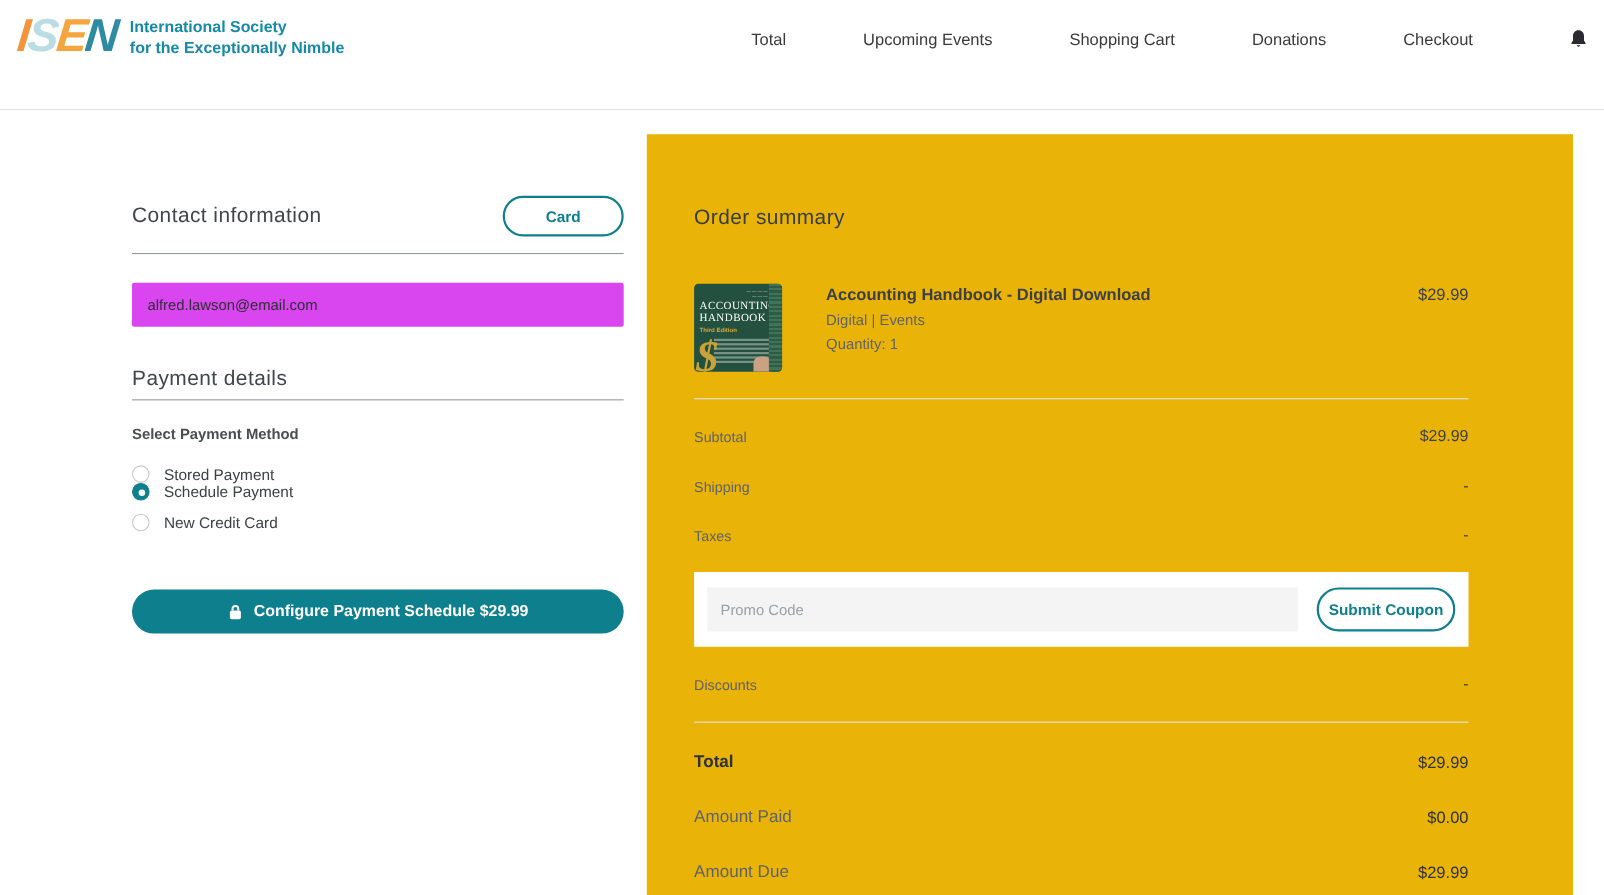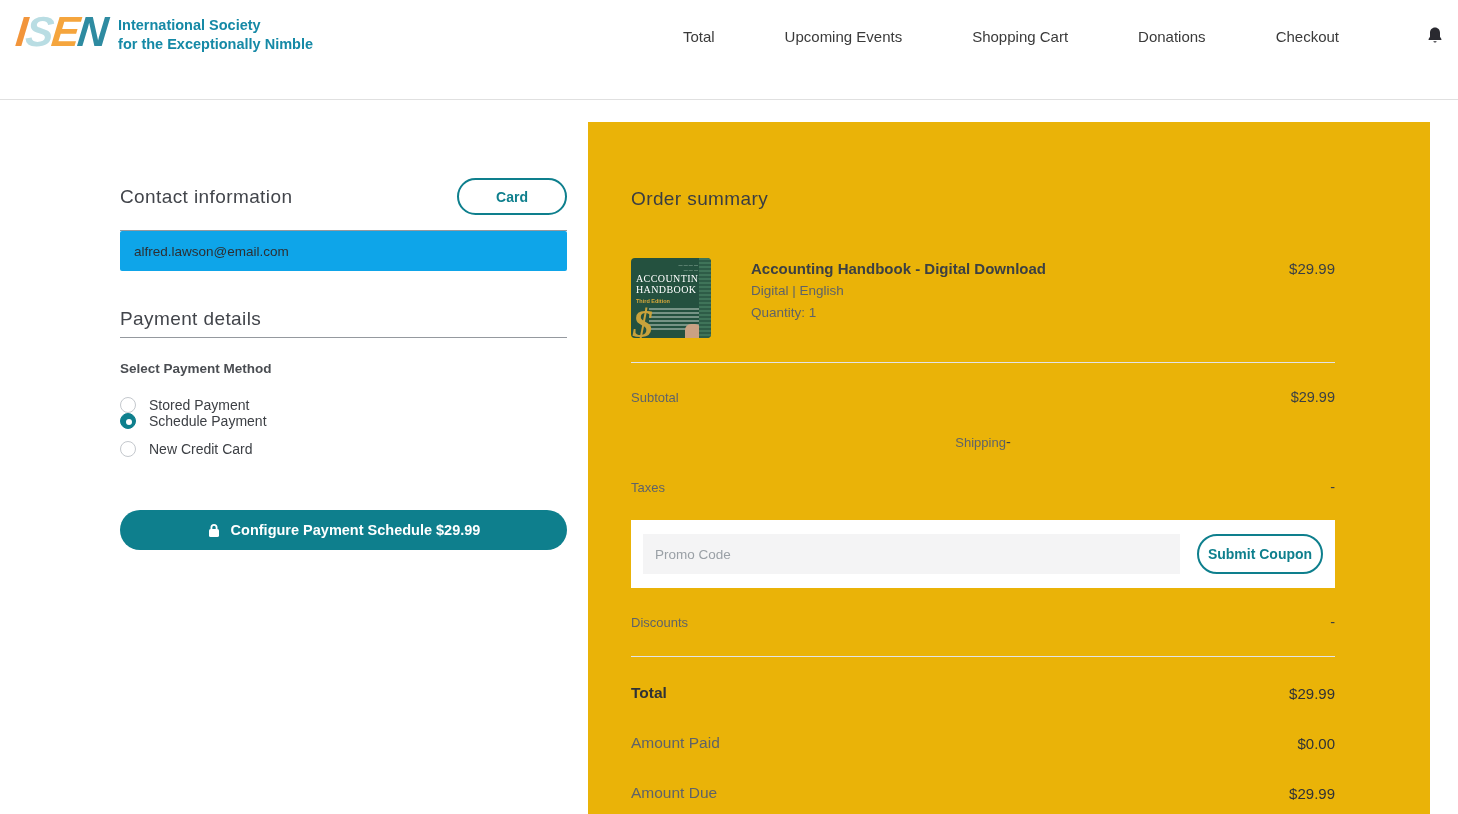--- a/index.html
+++ b/index.html
@@ -25,21 +25,21 @@
 
   
   .left-col { position:absolute; left:120px; top:0; width:447px; }
   .section-head-row { display:flex; justify-content:space-between; align-items:center;
     margin-top:78px; height:37px; }
   .section-title { font-size:19px; color:#42454b; letter-spacing:0.4px; font-weight:500; }
   .edit-btn { width:110px; height:37px; background:#fff; border:2px solid #0E7F8D;
     border-radius:19px; color:#0E7F8D; font-weight:700; font-size:14px; cursor:pointer;
     font-family:"Liberation Sans", sans-serif; }
   .rule-dark { border:none; border-top:1px solid #95999f; margin-top:15px; }
-  .email-box { height:40px; background:#0ea5e9; border-radius:2px;
+  .email-box { margin-top:26px; height:40px; background:#d946ef; border-radius:2px;
     display:flex; align-items:center; padding-left:14px; font-size:13.5px; color:#2d2f33; }
   .payment-title { margin-top:37px; font-size:19px; color:#42454b; letter-spacing:0.4px;
     font-weight:500; }
   .rule-dark2 { border:none; border-top:1px solid #95999f; margin-top:7px; }
   .method-label { margin-top:23px; font-size:13.5px; font-weight:700; color:#4a4d52; }
   .radio-row { display:flex; align-items:flex-start; gap:13px; cursor:pointer; }
   .radio-row.r0 { margin-top:21px; }
   .radio-row.r1 { }
   .radio-row.r2 { margin-top:12px; }
   .radio { width:16px; height:16px; border-radius:50%; border:1px solid #c4c8cd;
@@ -78,21 +78,21 @@
     border-radius:6px 6px 0 0; background:#caa183; }
   .product-info { margin-left:40px; flex:1; }
   .product-title { font-size:15px; font-weight:700; color:#3c4043; padding-top:2px; }
   .product-meta { margin-top:6px; font-size:13.5px; color:#5f6368; }
   .product-qty { margin-top:7px; font-size:13.5px; color:#5f6368; }
   .product-price { font-size:15px; color:#3a3f44; padding-top:2px; }
 
   .rule-light { border:none; border-top:1px solid #e2e4e8; margin-top:24px; }
   .sum-row { display:flex; justify-content:space-between; align-items:center; }
   .sum-row.s0 { margin-top:26px; }
-  .sum-row.s1 { margin-top:29px;justify-content:center; }
+  .sum-row.s1 { margin-top:29px; }
   .sum-row.s2 { margin-top:29px; }
   .sum-label { font-size:13px; color:#5f6368; }
   .sum-value { font-size:14.5px; color:#3c4043; }
 
   .promo-strip { margin-top:25px; background:#ffffff; height:68px; display:flex;
     align-items:center; padding:0 12px; justify-content:space-between; }
   .promo-input { width:537px; height:40px; background:#f4f4f5; border:none; outline:none;
     padding:0 12px; font-size:13.5px; color:#3c4043;
     font-family:"Liberation Sans", sans-serif; }
   .promo-input::placeholder { color:#9aa0a6; }
@@ -194,21 +194,21 @@
               <div></div>
               <div></div>
               <div></div>
           </div>
           <div class="cover-dollar">$</div>
           <div class="cover-face"></div>
           <div class="cover-edge"></div>
         </div>
         <div class="product-info">
           <div class="product-title">Accounting Handbook - Digital Download</div>
-          <div class="product-meta">Digital | English</div>
+          <div class="product-meta">Digital | Events</div>
           <div class="product-qty">Quantity: 1</div>
         </div>
         <div class="product-price">$29.99</div>
       </div>
 
       <hr class="rule-light">
 
       <div class="sum-row s0">
         <span class="sum-label">Subtotal</span>
         <span class="sum-value">$29.99</span>

